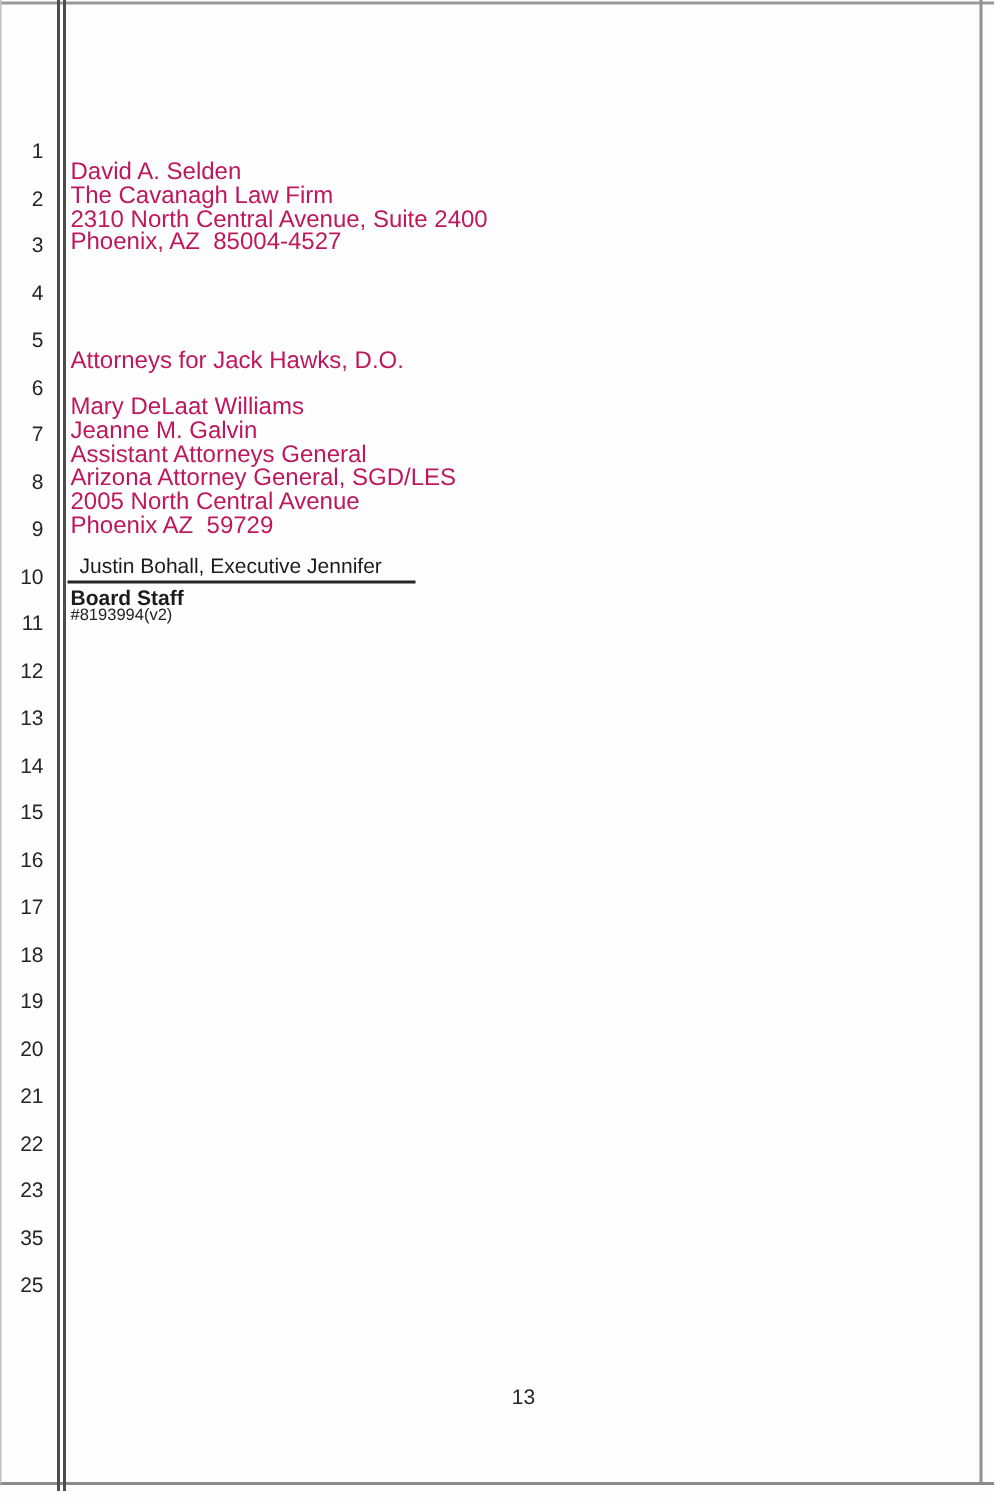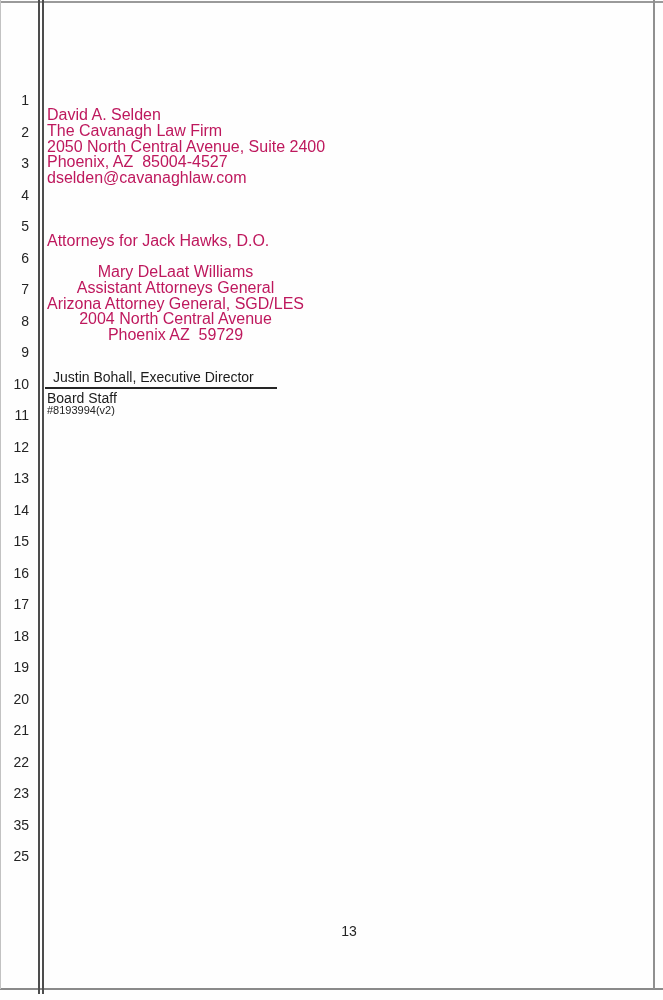--- a/index.html
+++ b/index.html
@@ -44,21 +44,21 @@
   
   .textline {
     white-space: pre;
     font-size: 16px;
     line-height: 15.8px;
     color: #be185d;
   }
   .block { position: absolute; left: 47px; }
   .block-counsel1   { top: 107px; }
   .block-attorneys  { top: 233px; }
-  .block-counsel2   { top: 264px; text-align: center; }
+  .block-counsel2   { top: 264px; }
 
   .signature-name {
     position: absolute;
     left: 53px;
     top: 369px;
     font-size: 14px;
     line-height: 16px;
     white-space: pre;
   }
   .signature-line {
@@ -69,20 +69,21 @@
     height: 2px;
     background: #262626;
   }
   .signature-title {
     position: absolute;
     left: 47px;
     top: 390px;
     font-size: 14px;
     line-height: 16px;
     white-space: pre;
+    font-weight: bold;
   }
   .doc-number {
     position: absolute;
     left: 47px;
     top: 404px;
     font-size: 11px;
     line-height: 13px;
     white-space: pre;
     color: #222222;
   }
@@ -163,45 +164,45 @@
     </div>
 
   <div class="block block-counsel1">
 
       <div class="textline">David A. Selden</div>
 
 
 
       <div class="textline">The Cavanagh Law Firm</div>
 
-      <div class="textline">2050 North Central Avenue, Suite 2400</div>
+      <div class="textline">2310 North Central Avenue, Suite 2400</div>
 
       <div class="textline">Phoenix, AZ  85004-4527</div>
 
-      <div class="textline">dselden@cavanaghlaw.com</div>
     </div>
 
   <div class="block block-attorneys">
     <div class="textline">Attorneys for Jack Hawks, D.O.</div>
   </div>
 
   <div class="block block-counsel2">
 
       <div class="textline">Mary DeLaat Williams</div>
 
+      <div class="textline">Jeanne M. Galvin</div>
 
       <div class="textline">Assistant Attorneys General</div>
 
       <div class="textline">Arizona Attorney General, SGD/LES</div>
 
-      <div class="textline">2004 North Central Avenue</div>
+      <div class="textline">2005 North Central Avenue</div>
 
       <div class="textline">Phoenix AZ  59729</div>
     </div>
 
-  <div class="signature-name">Justin Bohall, Executive Director</div>
+  <div class="signature-name">Justin Bohall, Executive Jennifer</div>
   <div class="signature-line"></div>
   <div class="signature-title">Board Staff</div>
   <div class="doc-number">#8193994(v2)</div>
 
   <div class="page-number">13</div>
 
 </div>
 
 </body></html>

